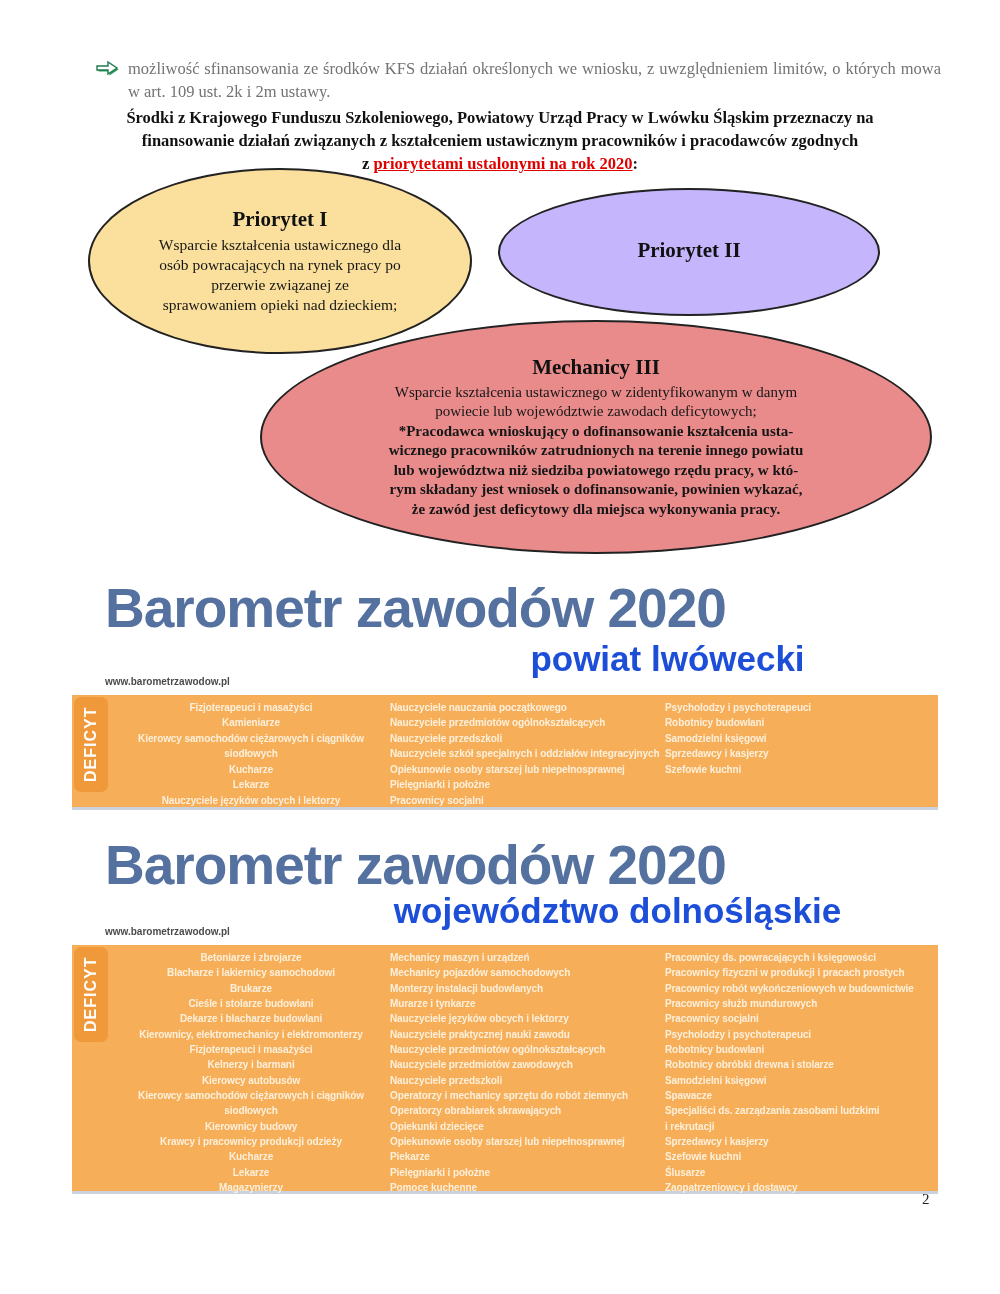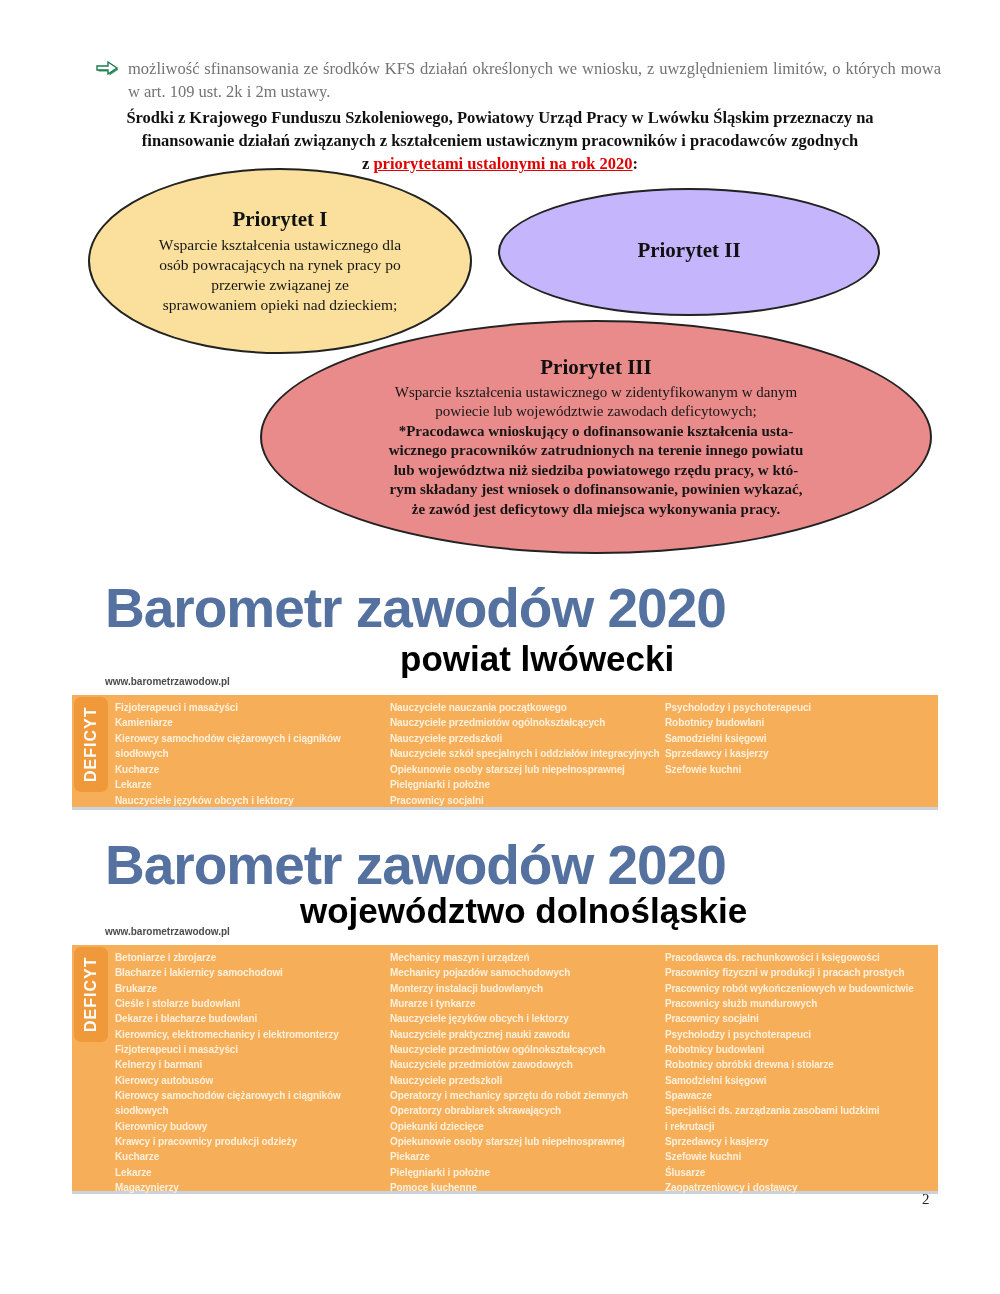--- a/index.html
+++ b/index.html
@@ -20,37 +20,37 @@
   .e3 { left:260px; top:320px; width:672px; height:234px; background:#e98b8b; z-index:1; padding:0 40px; }
   .e-title { font-weight:bold; font-size:21px; color:#111; margin-bottom:3px; }
   .e-body { font-size:15.5px; line-height:1.28; color:#161616; white-space:pre-line; }
   .e3 .e-body { font-size:15px; line-height:1.3; }
   .e-body.bold { font-weight:bold; }
 
   
   .baro-title { position:absolute; font-family:"Liberation Sans", sans-serif; font-weight:bold; color:#54719f; font-size:55px; line-height:1; letter-spacing:-1px; }
   .t1 { left:105px; top:581px; }
   .t2 { left:105px; top:838px; }
-  .baro-sub { position:absolute; font-family:"Liberation Sans", sans-serif; font-weight:bold; color:#000000; font-size:35px; line-height:1; text-align:left; }
+  .baro-sub { position:absolute; font-family:"Liberation Sans", sans-serif; font-weight:bold; color:#1d4ed8; font-size:35px; line-height:1; text-align:center; }
   .s1 { left:400px; top:641px; width:535px; }
   .s2 { left:300px; top:893px; width:635px; }
   .baro-url { position:absolute; font-family:"Liberation Sans", sans-serif; font-weight:bold; color:#4b4b4b; font-size:10px; }
   .u1 { left:105px; top:676px; }
   .u2 { left:105px; top:926px; }
 
   
   .band { position:absolute; left:72px; width:866px; background:#f7ae58; box-shadow:0 3px 0 #cbd2df; }
   .band1 { top:695px; height:112px; }
   .band2 { top:945px; height:246px; }
   .tab { position:absolute; left:2px; top:2px; width:34px; height:95px; background:#f0993b; border-radius:7px;
          display:flex; align-items:center; justify-content:center;
          writing-mode:vertical-rl; transform:rotate(180deg);
          font-family:"Liberation Sans", sans-serif; font-weight:bold; font-size:16px; letter-spacing:1px; color:#ffffff; }
   .col { position:absolute; top:5px; width:272px; }
-  .colA { left:43px; } .colB { left:318px; } .colC { left:593px; }
+  .colA { left:43px;text-align:center; } .colB { left:318px; } .colC { left:593px; }
   .occ-line { font-family:"Liberation Sans", sans-serif; font-weight:bold; font-size:10px; letter-spacing:-0.1px;
               color:#fcf0dc; line-height:15.35px; white-space:nowrap; overflow:hidden; }
   .band1 .occ-line { line-height:15.45px; }
 
   .page-number { position:absolute; left:922px; top:1191px; font-size:15px; color:#222; }
 </style>
 </head>
 <body>
 
 <div class="page">
@@ -67,21 +67,21 @@
 
   <div class="intro-bold">
     <div>Środki z Krajowego Funduszu Szkoleniowego, Powiatowy Urząd Pracy w Lwówku Śląskim przeznaczy na</div>
     <div>finansowanie działań związanych z kształceniem ustawicznym pracowników i pracodawców zgodnych</div>
     <div>
       <span>z </span><a class="red-link">priorytetami ustalonymi na rok 2020</a><span>:</span>
     </div>
   </div>
 
   <div class="ellipse e3">
-    <div class="e-title">Priorytet III</div>
+    <div class="e-title">Mechanicy III</div>
     <div class="e-body">Wsparcie kształcenia ustawicznego w zidentyfikowanym w danym
 powiecie lub województwie zawodach deficytowych;</div>
     <div class="e-body bold">*Pracodawca wnioskujący o dofinansowanie kształcenia usta-
 wicznego pracowników zatrudnionych na terenie innego powiatu
 lub województwa niż siedziba powiatowego rzędu pracy, w któ-
 rym składany jest wniosek o dofinansowanie, powinien wykazać,
 że zawód jest deficytowy dla miejsca wykonywania pracy.</div>
   </div>
   <div class="ellipse e1">
     <div class="e-title">Priorytet I</div>
@@ -161,21 +161,21 @@
         <div class="occ-line">Nauczyciele przedszkoli</div>
         <div class="occ-line">Operatorzy i mechanicy sprzętu do robót ziemnych</div>
         <div class="occ-line">Operatorzy obrabiarek skrawających</div>
         <div class="occ-line">Opiekunki dziecięce</div>
         <div class="occ-line">Opiekunowie osoby starszej lub niepełnosprawnej</div>
         <div class="occ-line">Piekarze</div>
         <div class="occ-line">Pielęgniarki i położne</div>
         <div class="occ-line">Pomoce kuchenne</div>
       </div>
     <div class="col colC">
-        <div class="occ-line">Pracodawca ds. rachunkowości i księgowości</div>
+        <div class="occ-line">Pracownicy ds. powracających i księgowości</div>
         <div class="occ-line">Pracownicy fizyczni w produkcji i pracach prostych</div>
         <div class="occ-line">Pracownicy robót wykończeniowych w budownictwie</div>
         <div class="occ-line">Pracownicy służb mundurowych</div>
         <div class="occ-line">Pracownicy socjalni</div>
         <div class="occ-line">Psycholodzy i psychoterapeuci</div>
         <div class="occ-line">Robotnicy budowlani</div>
         <div class="occ-line">Robotnicy obróbki drewna i stolarze</div>
         <div class="occ-line">Samodzielni księgowi</div>
         <div class="occ-line">Spawacze</div>
         <div class="occ-line">Specjaliści ds. zarządzania zasobami ludzkimi</div>

